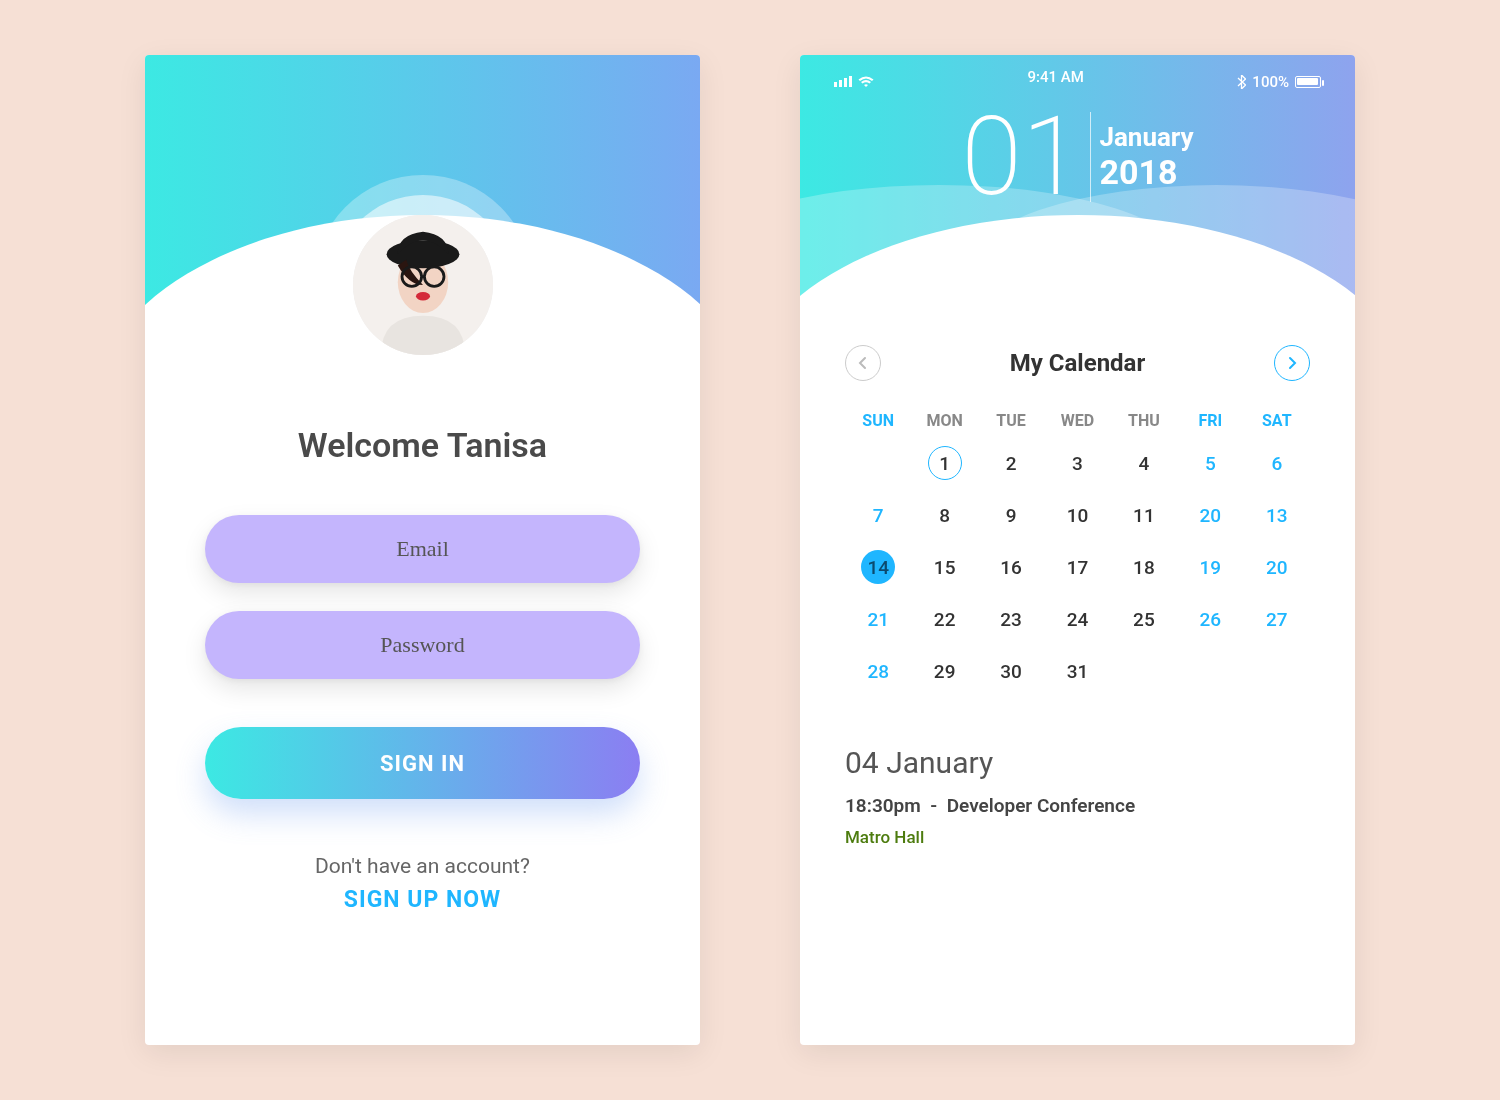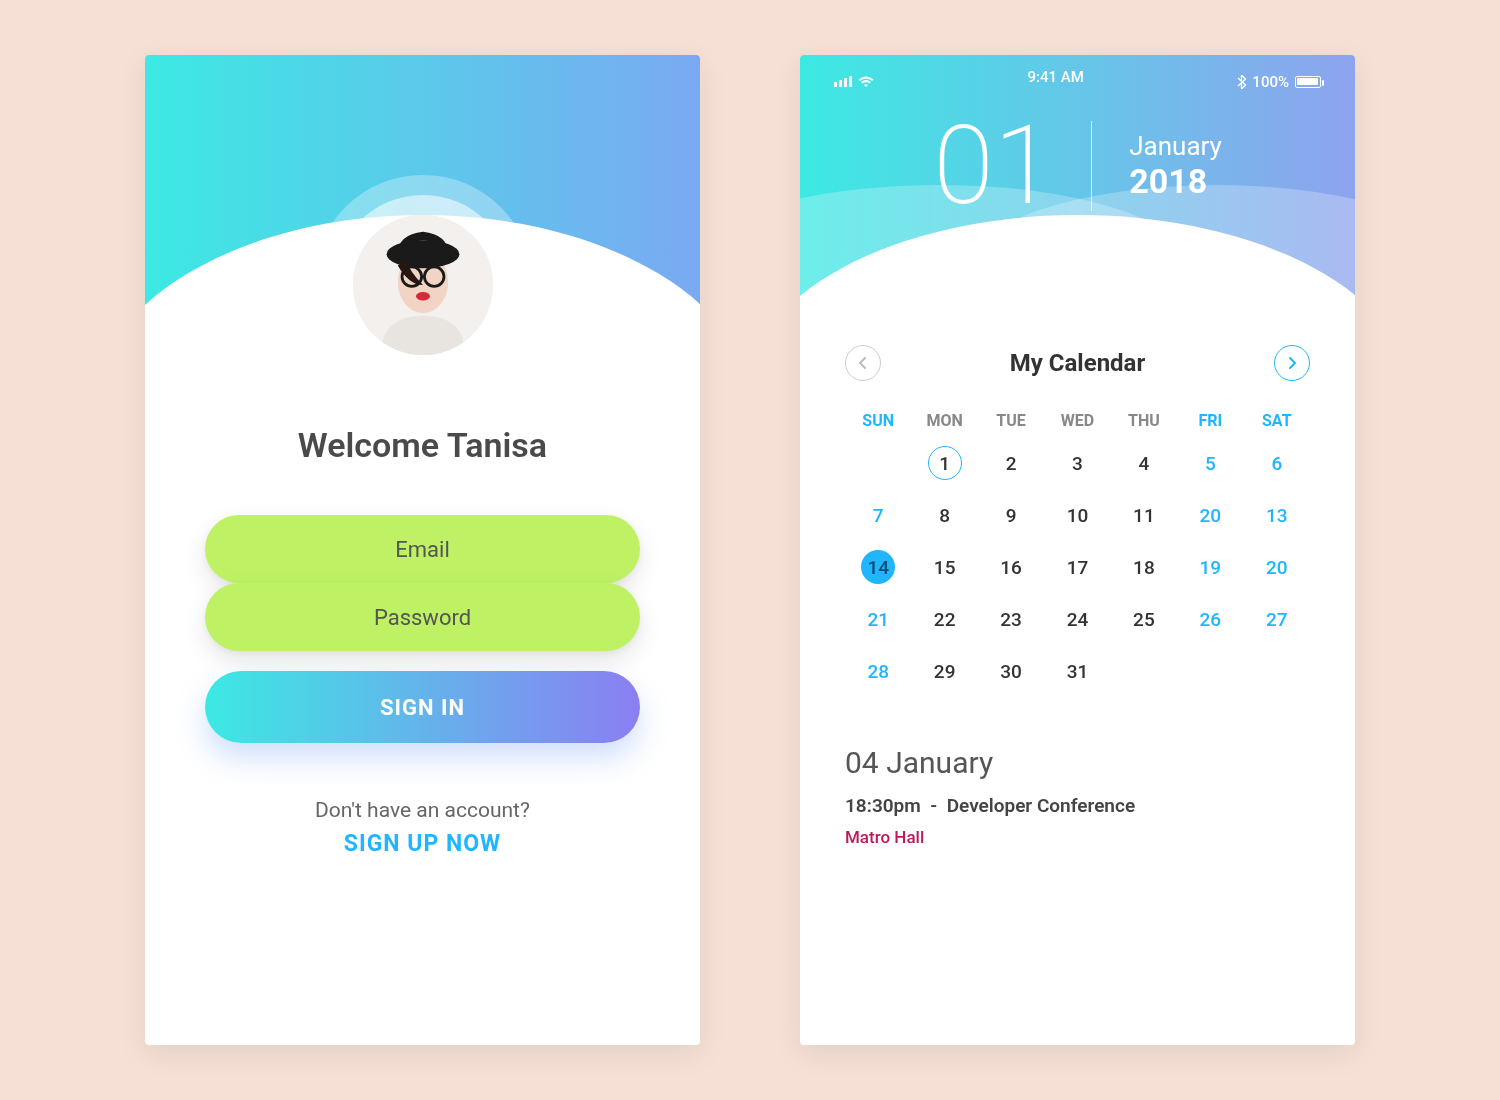--- a/index.html
+++ b/index.html
@@ -8,55 +8,55 @@
 
 
 .login-wave { position:absolute; top:0; left:0; right:0; height:300px; background:linear-gradient(90deg,#3ce9e3 0%,#7aa9f2 100%); }
 .login-wave::after { content:""; position:absolute; bottom:-60px; left:-10%; width:120%; height:200px; background:#fff; border-radius:50% 50% 0 0 / 100% 100% 0 0; }
 .avatar-ring { position:absolute; top:120px; left:50%; transform:translateX(-50%); width:220px; height:220px; border-radius:50%; background:rgba(255,255,255,0.30); display:flex; align-items:center; justify-content:center; }
 .avatar-ring2 { width:180px; height:180px; border-radius:50%; background:rgba(255,255,255,0.55); display:flex; align-items:center; justify-content:center; }
 .avatar { width:140px; height:140px; border-radius:50%; background:#eee; overflow:hidden; display:flex; align-items:flex-end; justify-content:center; }
 .avatar svg { width:100%; height:100%; }
 .login-content { position:absolute; top:370px; left:0; right:0; padding:0 60px; text-align:center; }
 .welcome { font-size:34px; font-weight:600; color:#4a4a4a; margin-bottom:50px; }
-.field { width:100%; height:68px; border-radius:34px; background:#bef264; box-shadow:0 10px 25px rgba(0,0,0,0.10),0 2px 6px rgba(0,0,0,0.05); display:flex; align-items:center; justify-content:center; font-size:22px; color:#555; border:none; text-align:center; }
+.field { width:100%; height:68px; border-radius:34px; background:#c4b5fd; box-shadow:0 10px 25px rgba(0,0,0,0.10),0 2px 6px rgba(0,0,0,0.05); display:flex; align-items:center; justify-content:center; font-size:22px; color:#555; margin-bottom:28px; border:none; text-align:center;font-family:Liberation Serif, serif; }
 .field::placeholder { color:#555; }
 .signin-btn { width:100%; height:72px; border-radius:36px; background:linear-gradient(90deg,#3ce9e3 0%,#8b7ef2 100%); color:#fff; font-size:22px; font-weight:700; letter-spacing:1px; border:none; cursor:pointer; box-shadow:0 15px 30px rgba(100,150,240,0.3); margin-top:20px; }
 .no-acct { margin-top:55px; font-size:21px; color:#666; }
 .signup-link { margin-top:8px; font-size:23px; font-weight:700; letter-spacing:1px; color:#1fb6ff; cursor:pointer; }
 
 
 .status-bar { position:absolute; top:0; left:0; right:0; height:30px; display:flex; align-items:center; justify-content:space-between; padding:14px 34px 0; color:#fff; font-size:15px; font-weight:500; z-index:5; }
 .status-left,.status-right { display:flex; align-items:center; gap:6px;margin-top:9px; }
 .cal-header { position:relative; height:260px; background:linear-gradient(90deg,#3ce9e3 0%,#8ea3ee 100%); overflow:hidden; }
 .cal-wave1 { position:absolute; bottom:-30px; left:-20%; width:90%; height:160px; background:rgba(255,255,255,0.25); border-radius:50%; }
 .cal-wave2 { position:absolute; bottom:-40px; right:-20%; width:90%; height:170px; background:rgba(255,255,255,0.25); border-radius:50%; }
 .cal-wave3 { position:absolute; bottom:-80px; left:-10%; width:120%; height:180px; background:#fff; border-radius:50% 50% 0 0 / 100% 100% 0 0; }
-.date-block { position:absolute; top:56px; left:0; right:0; display:flex; align-items:center; justify-content:center; color:#fff; gap:37px; }
+.date-block { position:absolute; top:47px; left:0; right:0; display:flex; align-items:center; justify-content:center; color:#fff; gap:8px; }
 .big-day { font-size:110px; font-weight:200; line-height:1; }
 .date-divider { width:1px; height:90px; background:rgba(255,255,255,0.7); }
 .month-year { display:flex; flex-direction:column; }
-.month { font-size:26px; font-weight:400; }
+.month { font-size:26px; font-weight:700; }
 .year { font-size:34px; font-weight:700; }
 .cal-body { padding:30px 45px 0; }
 .cal-title-row { display:flex; align-items:center; justify-content:space-between; margin-bottom:30px; }
 .nav-btn { width:36px; height:36px; border-radius:50%; border:1.5px solid #ccc; background:#fff; display:flex; align-items:center; justify-content:center; cursor:pointer; }
 .nav-btn.next { border-color:#1fb6ff; }
 .cal-title { font-size:24px; font-weight:700; color:#333; }
 .weekdays { display:grid; grid-template-columns:repeat(7,1fr); text-align:center; font-size:16px; font-weight:700; color:#888; margin-bottom:14px; }
 .weekdays .wknd { color:#1fb6ff; }
 .days { display:grid; grid-template-columns:repeat(7,1fr); text-align:center; row-gap:14px; font-size:19px; color:#333; font-weight:500; }
 .days .cell { height:38px; display:flex; align-items:center; justify-content:center; cursor:pointer; }
 .days .wknd { color:#1fb6ff; }
 .days .circled span { width:34px; height:34px; border:1.5px solid #1fb6ff; border-radius:50%; display:flex; align-items:center; justify-content:center; }
 .days .selected span { width:34px; height:34px; background:#1fb6ff; color:#0c4a6e; border-radius:50%; display:flex; align-items:center; justify-content:center; }
 .event { margin-top:55px; }
 .event-date { font-size:30px; font-weight:400; color:#555; margin-bottom:14px; }
 .event-line { font-size:19px; font-weight:600; color:#444; margin-bottom:10px; }
-.event-loc { font-size:17px; color:#be185d; font-weight:500; }
+.event-loc { font-size:17px; color:#4d7c0f; font-weight:500; }
 
 .bars { display:inline-flex; align-items:flex-end; gap:2px; }
 .bars i { width:3px; background:#fff; display:block; }
 .battery { width:26px; height:12px; border:1.5px solid #fff; border-radius:2px; position:relative; }
 .battery::after { content:""; position:absolute; right:-4px; top:3px; width:2px; height:6px; background:#fff; border-radius:1px; }
 .battery i { position:absolute; inset:1.5px; background:#fff; border-radius:1px; }
 </style>
 </head>
 <body>
 

